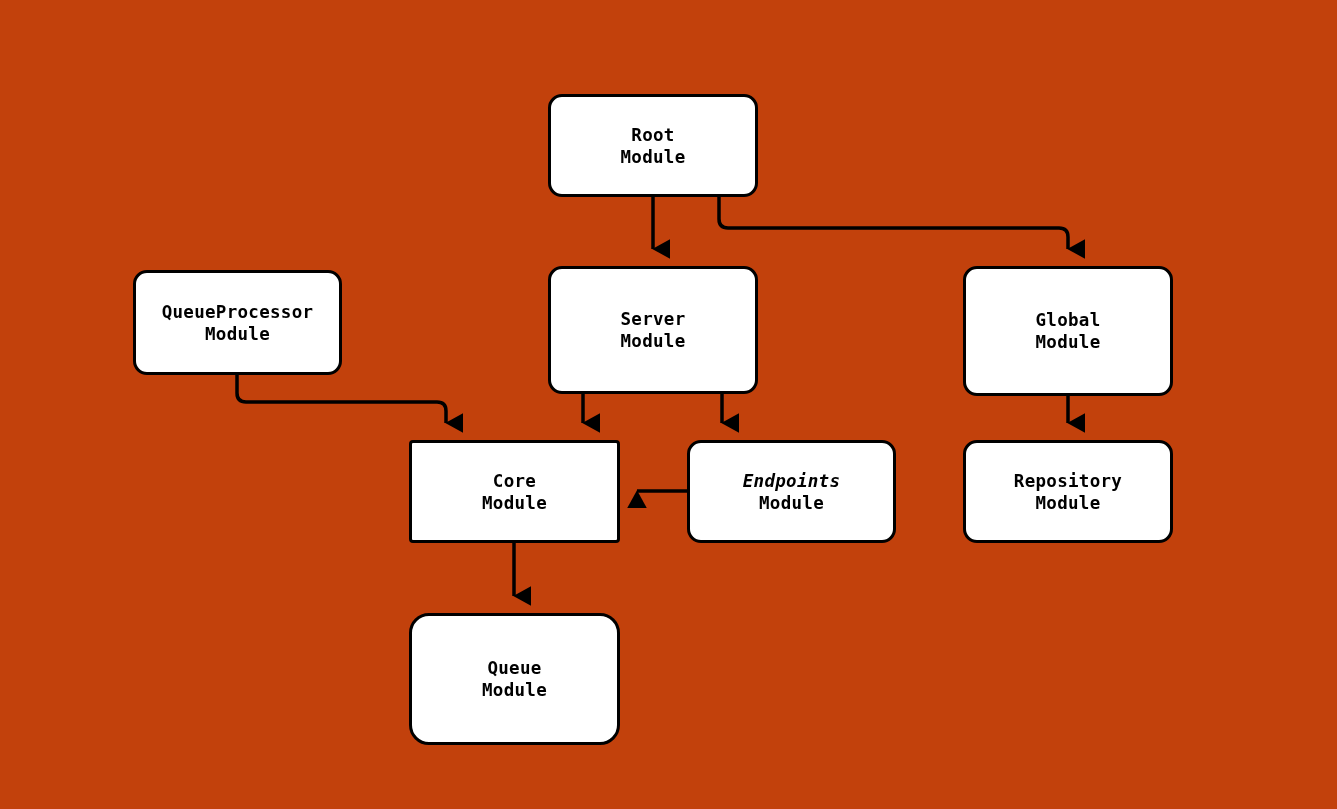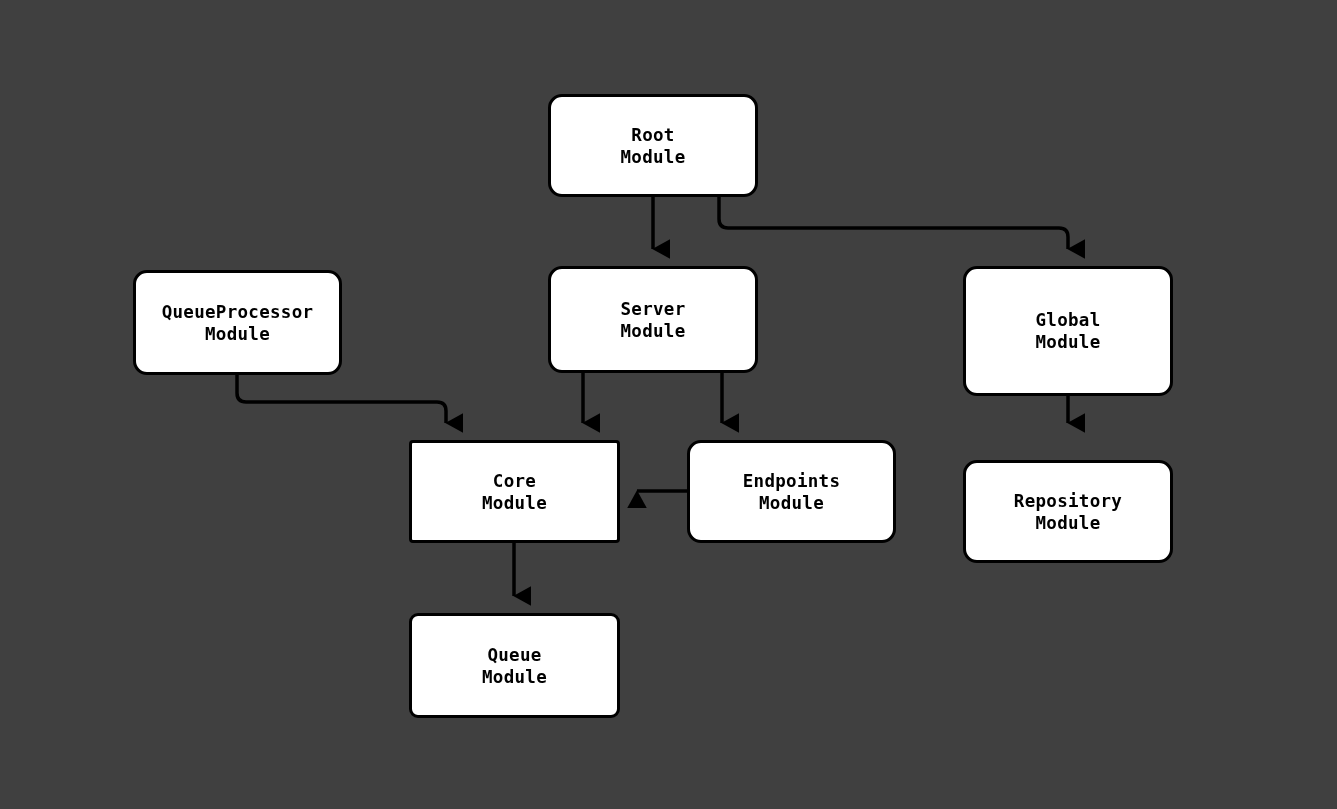--- a/index.html
+++ b/index.html
@@ -48,21 +48,21 @@
     font-weight: 700;
     line-height: 22px;
     color: #000000;
     letter-spacing: 0.3px;
     white-space: pre;
   }
 </style>
 </head>
 <body>
 
-<div id="canvas" style="width: 1337px; height: 809px; background: #404040;">
+<div id="canvas" style="width: 1337px; height: 809px; background: #c2410c;">
 
   <svg id="edge-layer" width="1337" height="809" viewBox="0 0 1337 809" xmlns="http://www.w3.org/2000/svg">
     <defs>
       <marker id="arrow-down" viewBox="0 0 12 12" refX="6" refY="10" markerWidth="6.2" markerHeight="6.2" orient="auto-start-reverse" markerUnits="strokeWidth">
         <path d="M 0.6,0.6 L 11.4,0.6 L 6,10.4 Z" fill="#000000"></path>
       </marker>
     </defs>
 
     <g id="edges-group" fill="none" stroke="#000000" stroke-width="3.5" stroke-linecap="butt" stroke-linejoin="round">
         <path d="M 653,197 L 653,249" marker-end="url(#arrow-down)"></path>
@@ -78,39 +78,39 @@
 
   <div id="node-layer">
       <div class="node" style="left: 548px; top: 94px; width: 210px; height: 103px; background: rgb(255, 255, 255); border-color: rgb(0, 0, 0); border-width: 3.5px; border-radius: 14px;">
         <div class="node-line" style="color: rgb(0, 0, 0);">Root</div>
         <div class="node-line" style="color: rgb(0, 0, 0);">Module</div>
       </div>
       <div class="node" style="left: 133px; top: 270px; width: 209px; height: 105px; background: rgb(255, 255, 255); border-color: rgb(0, 0, 0); border-width: 3.5px; border-radius: 14px;">
         <div class="node-line" style="color: rgb(0, 0, 0);">QueueProcessor</div>
         <div class="node-line" style="color: rgb(0, 0, 0);">Module</div>
       </div>
-      <div class="node" style="left: 548px; top: 266px; width: 210px; height: 107px; background: rgb(255, 255, 255); border-color: rgb(0, 0, 0); border-width: 3.5px; border-radius: 14px;">
+      <div class="node" style="left: 548px; top: 266px; width: 210px; height: 128px; background: rgb(255, 255, 255); border-color: rgb(0, 0, 0); border-width: 3.5px; border-radius: 14px;">
         <div class="node-line" style="color: rgb(0, 0, 0);">Server</div>
         <div class="node-line" style="color: rgb(0, 0, 0);">Module</div>
       </div>
       <div class="node" style="left: 963px; top: 266px; width: 210px; height: 130px; background: rgb(255, 255, 255); border-color: rgb(0, 0, 0); border-width: 3.5px; border-radius: 14px;">
         <div class="node-line" style="color: rgb(0, 0, 0);">Global</div>
         <div class="node-line" style="color: rgb(0, 0, 0);">Module</div>
       </div>
       <div class="node" style="left: 409px; top: 440px; width: 211px; height: 103px; background: rgb(255, 255, 255); border-color: rgb(0, 0, 0); border-width: 3.5px; border-radius: 4px;">
         <div class="node-line" style="color: rgb(0, 0, 0);">Core</div>
         <div class="node-line" style="color: rgb(0, 0, 0);">Module</div>
       </div>
       <div class="node" style="left: 687px; top: 440px; width: 209px; height: 103px; background: rgb(255, 255, 255); border-color: rgb(0, 0, 0); border-width: 3.5px; border-radius: 14px;">
-        <div class="node-line" style="color: rgb(0, 0, 0);">Endpoints</div>
+        <div class="node-line" style="color: rgb(0, 0, 0); font-style: italic;">Endpoints</div>
         <div class="node-line" style="color: rgb(0, 0, 0);">Module</div>
       </div>
-      <div class="node" style="left: 963px; top: 440px; width: 210px; height: 103px; background: rgb(255, 255, 255); border-color: rgb(0, 0, 0); border-width: 3.5px; border-radius: 14px; margin-top: 20px;">
+      <div class="node" style="left: 963px; top: 440px; width: 210px; height: 103px; background: rgb(255, 255, 255); border-color: rgb(0, 0, 0); border-width: 3.5px; border-radius: 14px;">
         <div class="node-line" style="color: rgb(0, 0, 0);">Repository</div>
         <div class="node-line" style="color: rgb(0, 0, 0);">Module</div>
       </div>
-      <div class="node" style="left: 409px; top: 613px; width: 211px; height: 105px; background: rgb(255, 255, 255); border-color: rgb(0, 0, 0); border-width: 3.5px; border-radius: 9px;">
+      <div class="node" style="left: 409px; top: 613px; width: 211px; height: 132px; background: rgb(255, 255, 255); border-color: rgb(0, 0, 0); border-width: 3.5px; border-radius: 20px;">
         <div class="node-line" style="color: rgb(0, 0, 0);">Queue</div>
         <div class="node-line" style="color: rgb(0, 0, 0);">Module</div>
       </div>
     </div>
 
 </div>
 
 </body></html>

